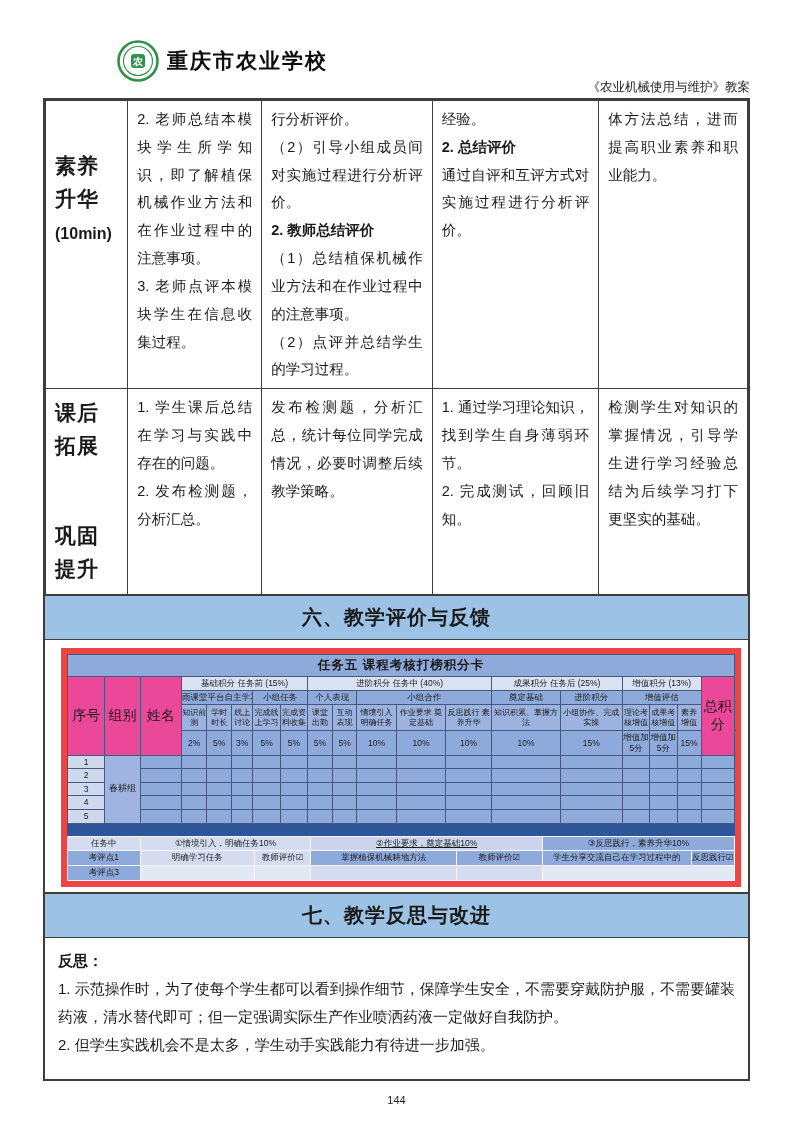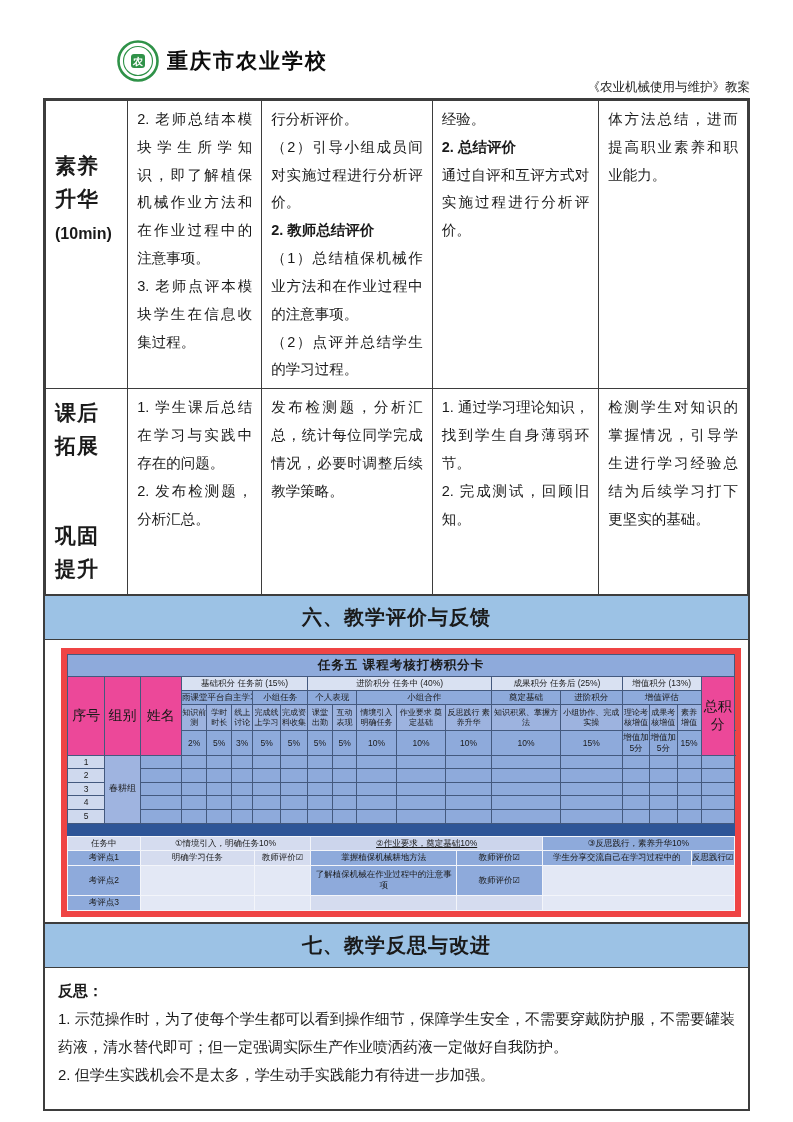--- a/index.html
+++ b/index.html
@@ -363,28 +363,20 @@
           </tr>
           <tr class="ev-p1">
             <td class="ev-med">考评点1</td>
             <td class="ev-light">明确学习任务</td>
             <td class="ev-light">教师评价☑</td>
             <td class="ev-med">掌握植保机械耕地方法</td>
             <td class="ev-med">教师评价☑</td>
             <td class="ev-med">学生分享交流自己在学习过程中的</td>
             <td class="ev-med">反思践行☑</td>
           </tr>
-          <tr class="ev-p2">
-            <td class="ev-med">考评点2</td>
-            <td class="ev-lighter"></td>
-            <td class="ev-lighter"></td>
-            <td class="ev-med">了解植保机械在作业过程中的注意事项</td>
-            <td class="ev-med">教师评价☑</td>
-            <td class="ev-lighter" colspan="2"></td>
-          </tr>
           <tr class="ev-p3">
             <td class="ev-med">考评点3</td>
             <td class="ev-lighter"></td>
             <td class="ev-lighter"></td>
             <td class="ev-light"></td>
             <td class="ev-light"></td>
             <td class="ev-lighter" colspan="2"></td>
           </tr>
         </tbody>
           </table>

